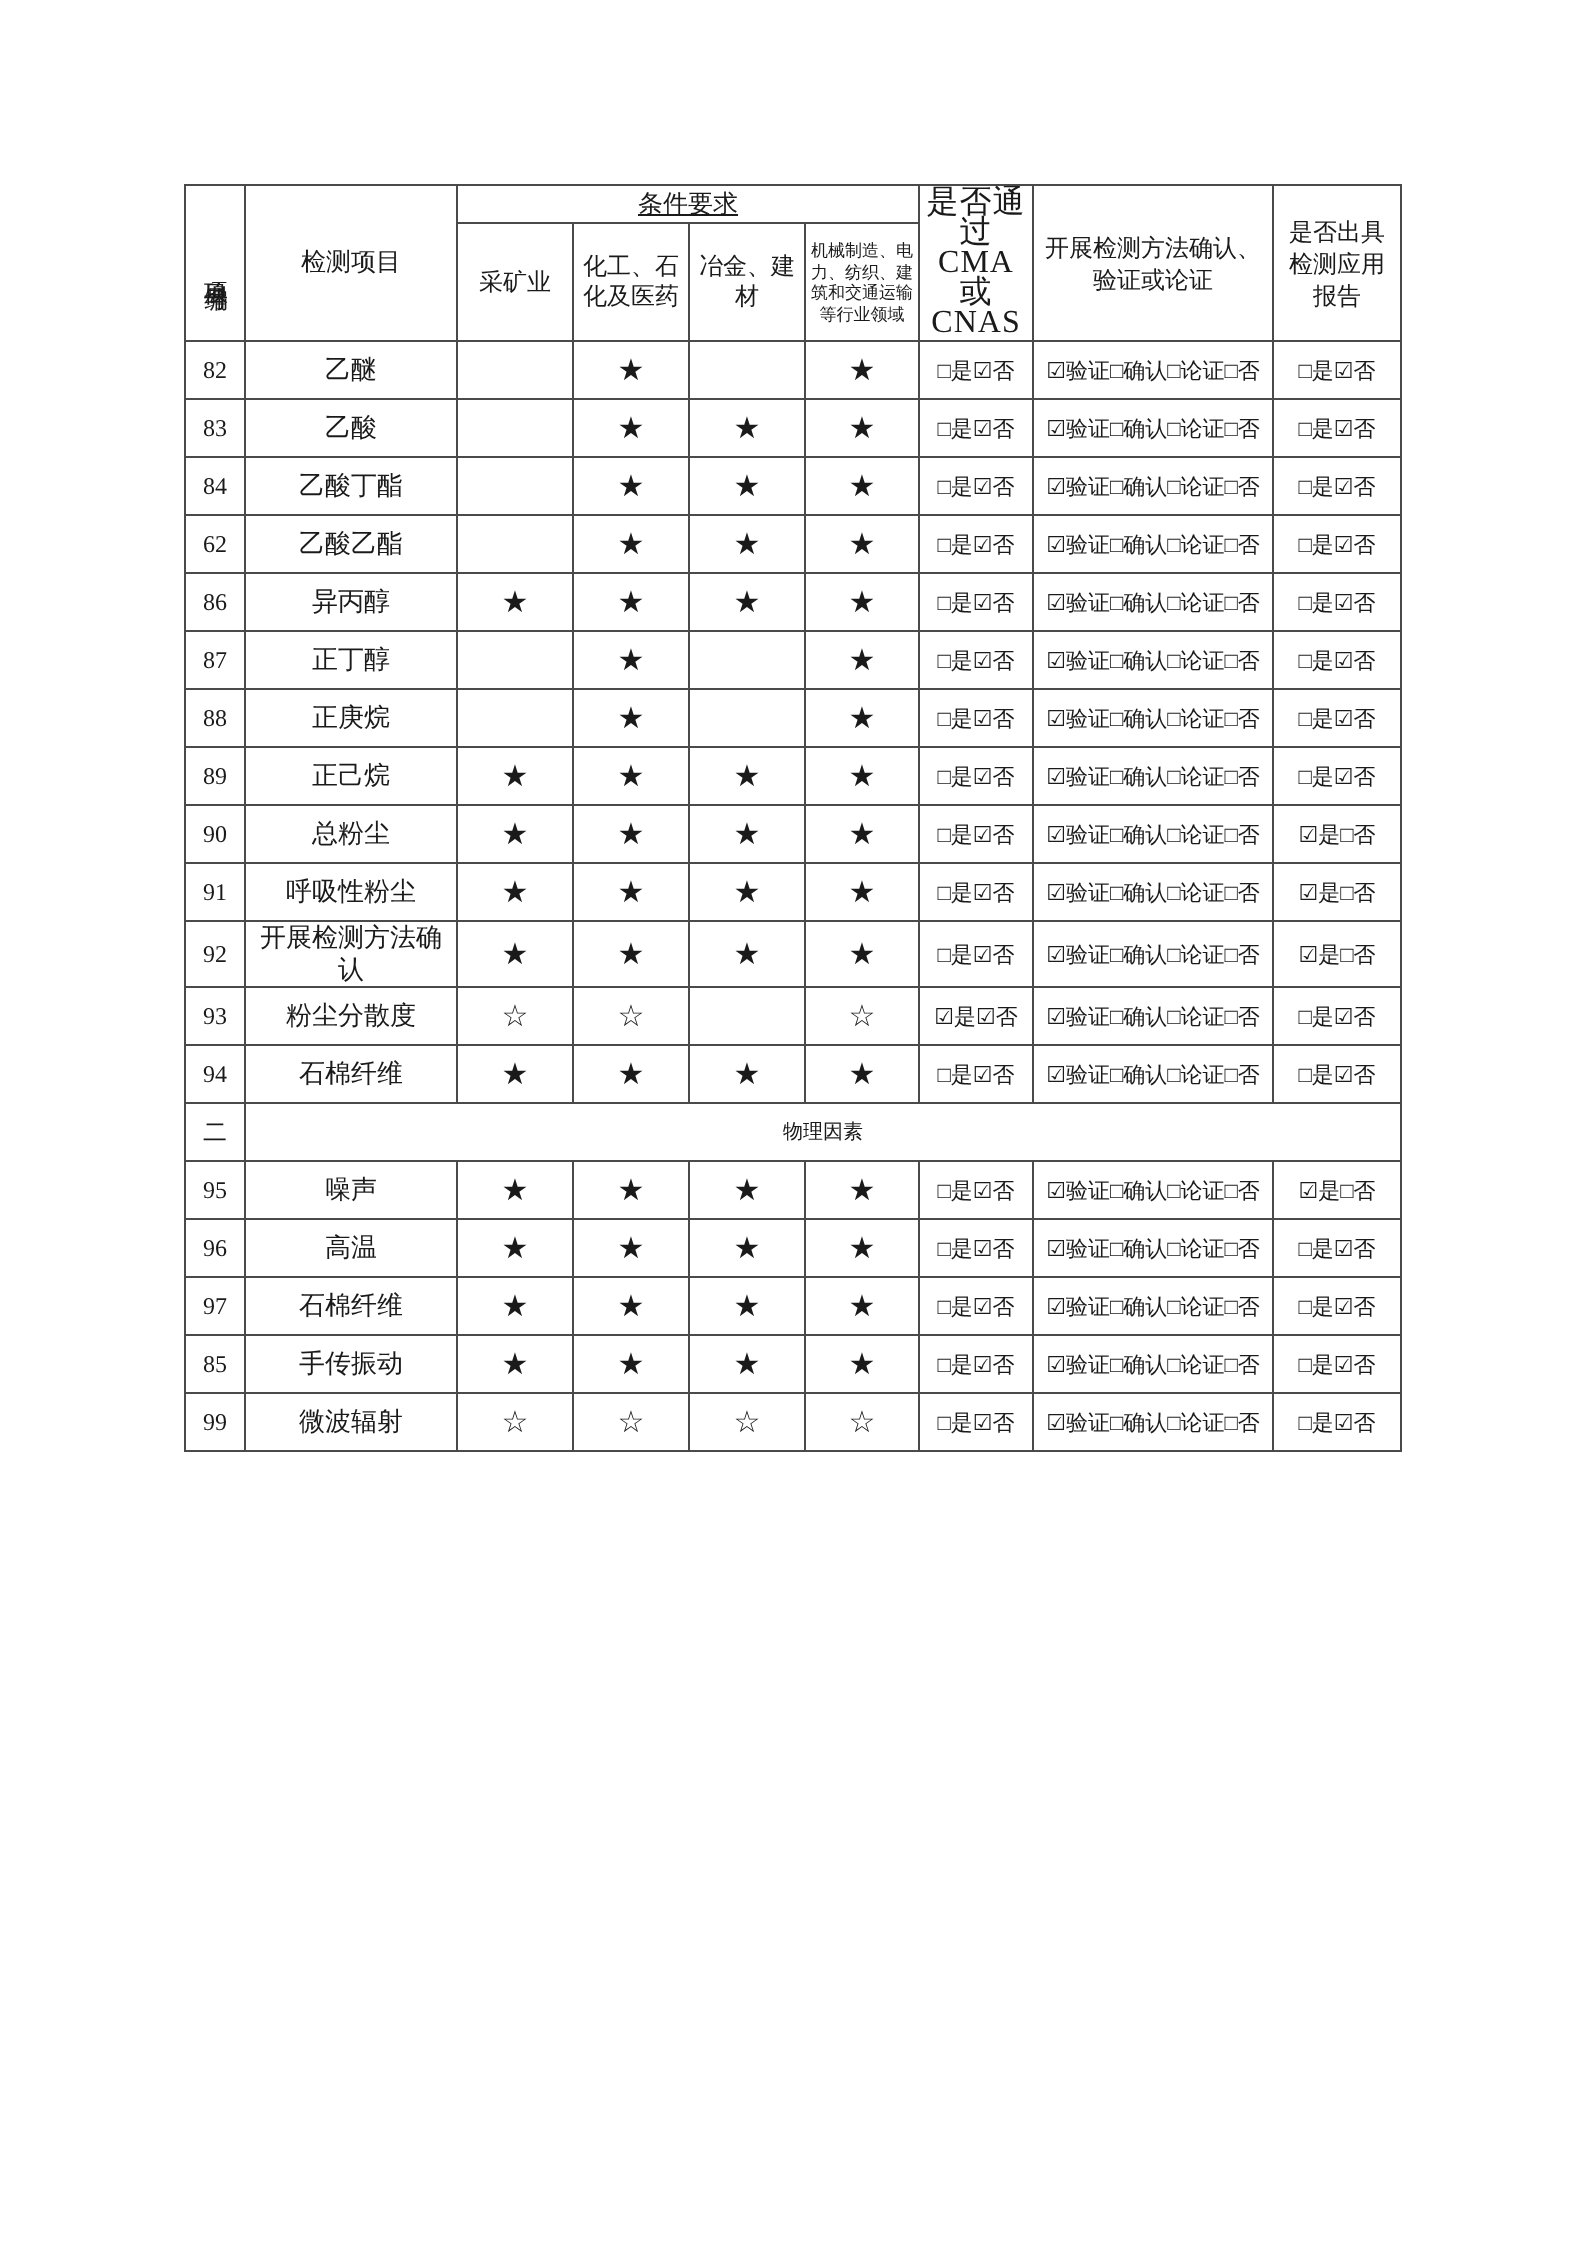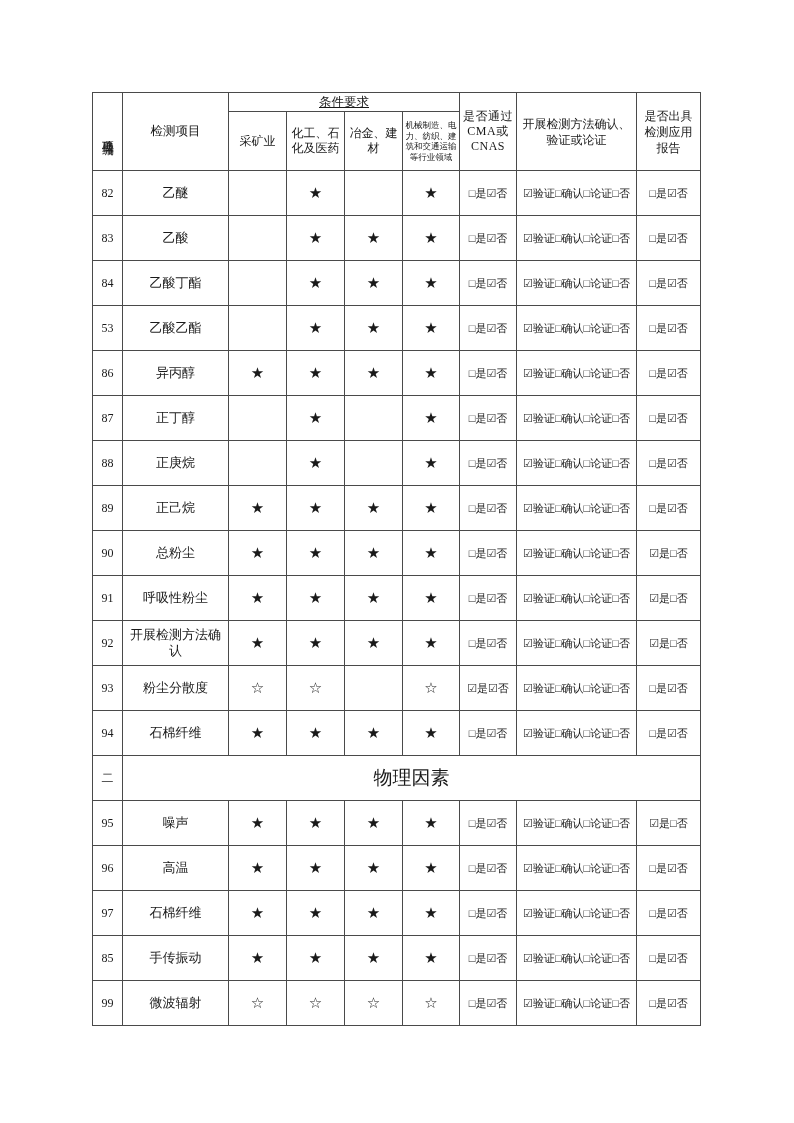--- a/index.html
+++ b/index.html
@@ -43,30 +43,30 @@
   }
   th.vertical-h span {
     display: inline-block;
     writing-mode: vertical-lr;
     text-orientation: upright;
     letter-spacing: 1px;
   }
   th.item-h { font-size: 12.5px; }
   th.ind-h { font-size: 12px; line-height: 15px; }
   th.ind-h-small { font-size: 8.5px; line-height: 10.5px; padding: 0 1px; }
-  th.cma-h { font-size: 12px; line-height: 15px; letter-spacing: 0.5px; font-family: Liberation Serif, serif; }
+  th.cma-h { font-size: 16px; line-height: 15px; letter-spacing: 0.5px; font-family: Liberation Serif, serif; }
   th.method-h { font-size: 12px; line-height: 16px; }
   th.report-h { font-size: 12px; line-height: 16px; font-family: Liberation Serif, serif; }
   
-  tbody tr { height: 45px; }
+  tbody tr { height: 29px; }
   td.id-cell { font-size: 12px; }
   td.item-cell { font-size: 13px; line-height: 16px; }
   td.star-cell { font-size: 15px; }
   td.check-cell { font-size: 11px; white-space: nowrap; padding: 0 1px; letter-spacing: 0; }
-  td.section-cell { font-size: 19px; }
+  td.section-cell { font-size: 10px; }
 </style>
 </head>
 <body>
 
 <div class="page">
   <table class="req">
     <colgroup>
       <col style="width:30px">
       <col style="width:106px">
       <col style="width:58px">
@@ -121,21 +121,21 @@
           <td class="item-cell">乙酸丁酯</td>
           <td class="star-cell"></td>
           <td class="star-cell">★</td>
           <td class="star-cell">★</td>
           <td class="star-cell">★</td>
           <td class="check-cell">□是☑否</td>
           <td class="check-cell">☑验证□确认□论证□否</td>
           <td class="check-cell">□是☑否</td>
         </tr>
         <tr>
-          <td class="id-cell">53</td>
+          <td class="id-cell">62</td>
           <td class="item-cell">乙酸乙酯</td>
           <td class="star-cell"></td>
           <td class="star-cell">★</td>
           <td class="star-cell">★</td>
           <td class="star-cell">★</td>
           <td class="check-cell">□是☑否</td>
           <td class="check-cell">☑验证□确认□论证□否</td>
           <td class="check-cell">□是☑否</td>
         </tr>
         <tr>

